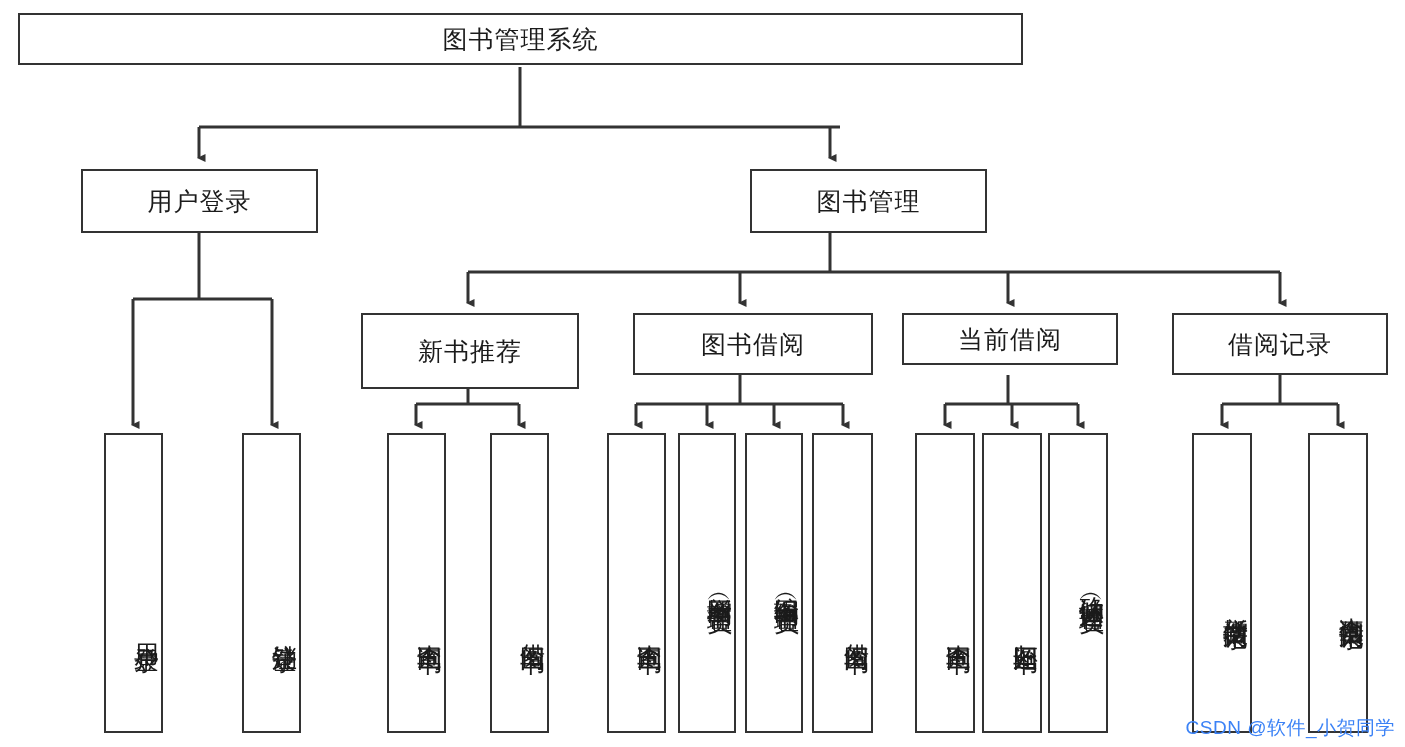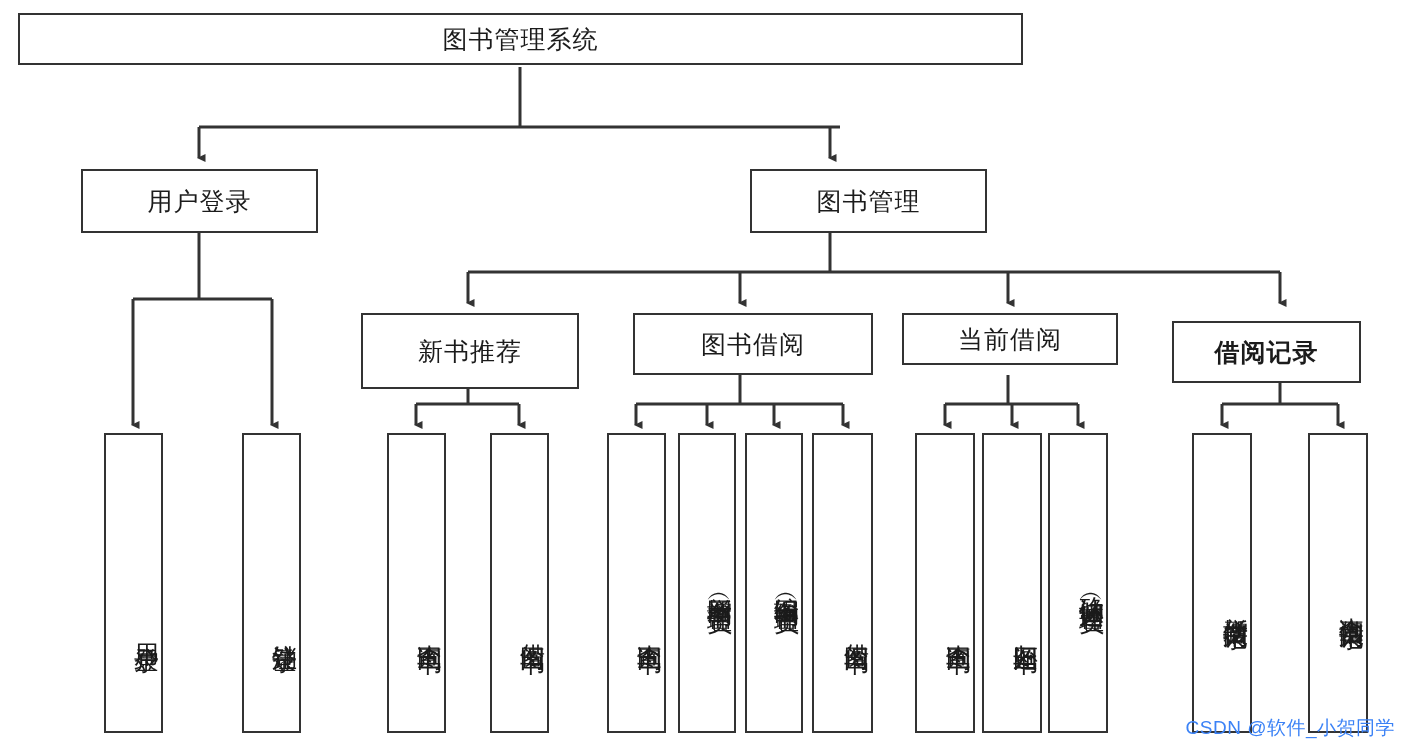--- a/index.html
+++ b/index.html
@@ -131,21 +131,21 @@
 
   <div class="node horiz" style="left:361px; top:313px; width:218px; height:76px;">
     <span>新书推荐</span>
   </div>
   <div class="node horiz" style="left:633px; top:313px; width:240px; height:62px;">
     <span>图书借阅</span>
   </div>
   <div class="node horiz" style="left:902px; top:313px; width:216px; height:52px;">
     <span>当前借阅</span>
   </div>
-  <div class="node horiz" style="left:1172px; top:321px; width:189px; height:62px;font-weight:bold;">
+  <div class="node horiz" style="left:1172px; top:313px; width:216px; height:62px;">
     <span>借阅记录</span>
   </div>
 
   <div class="node vert" style="left:104px; top:433px; width:59px; height:300px; padding-top:90px;">
     <span class="vlabel">用户登录</span>
   </div>
   <div class="node vert" style="left:242px; top:433px; width:59px; height:300px; padding-top:90px;">
     <span class="vlabel">注销登录</span>
   </div>
 

